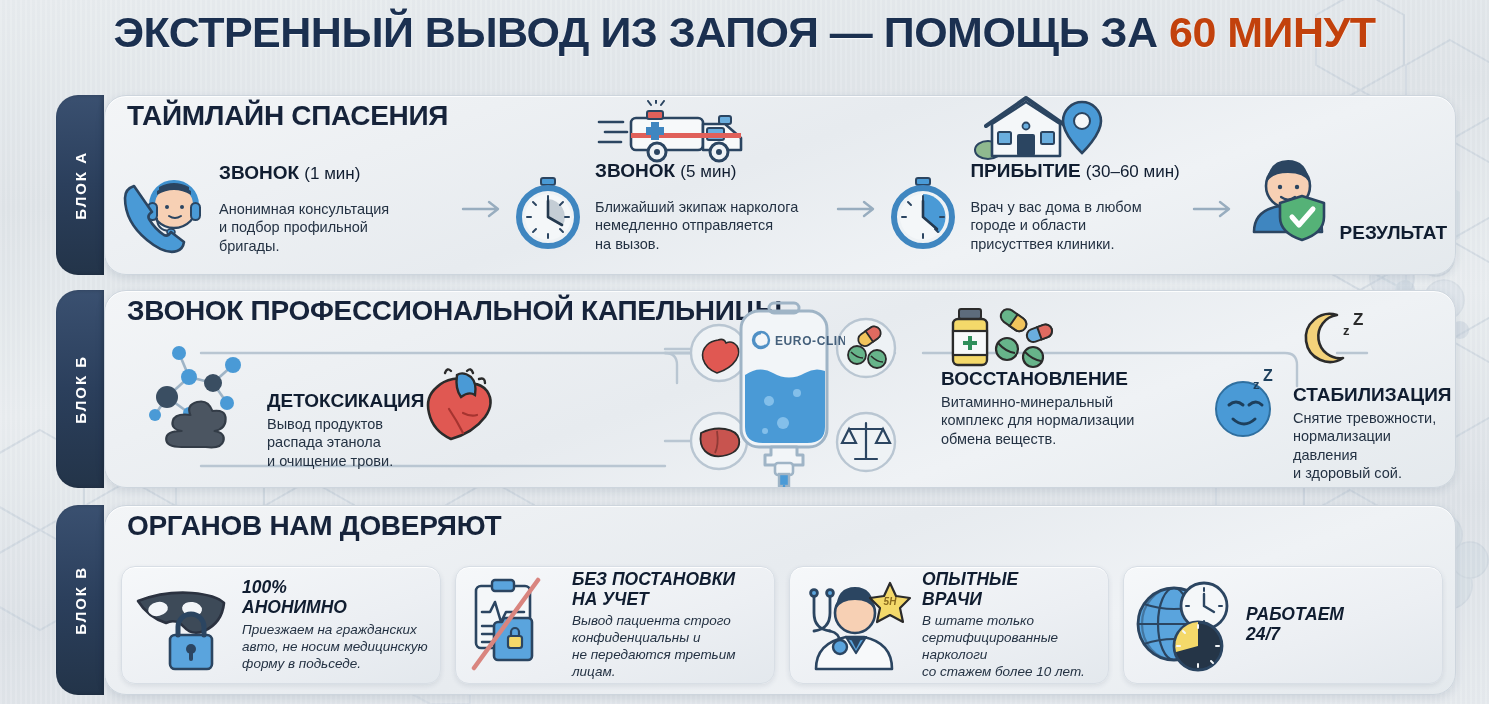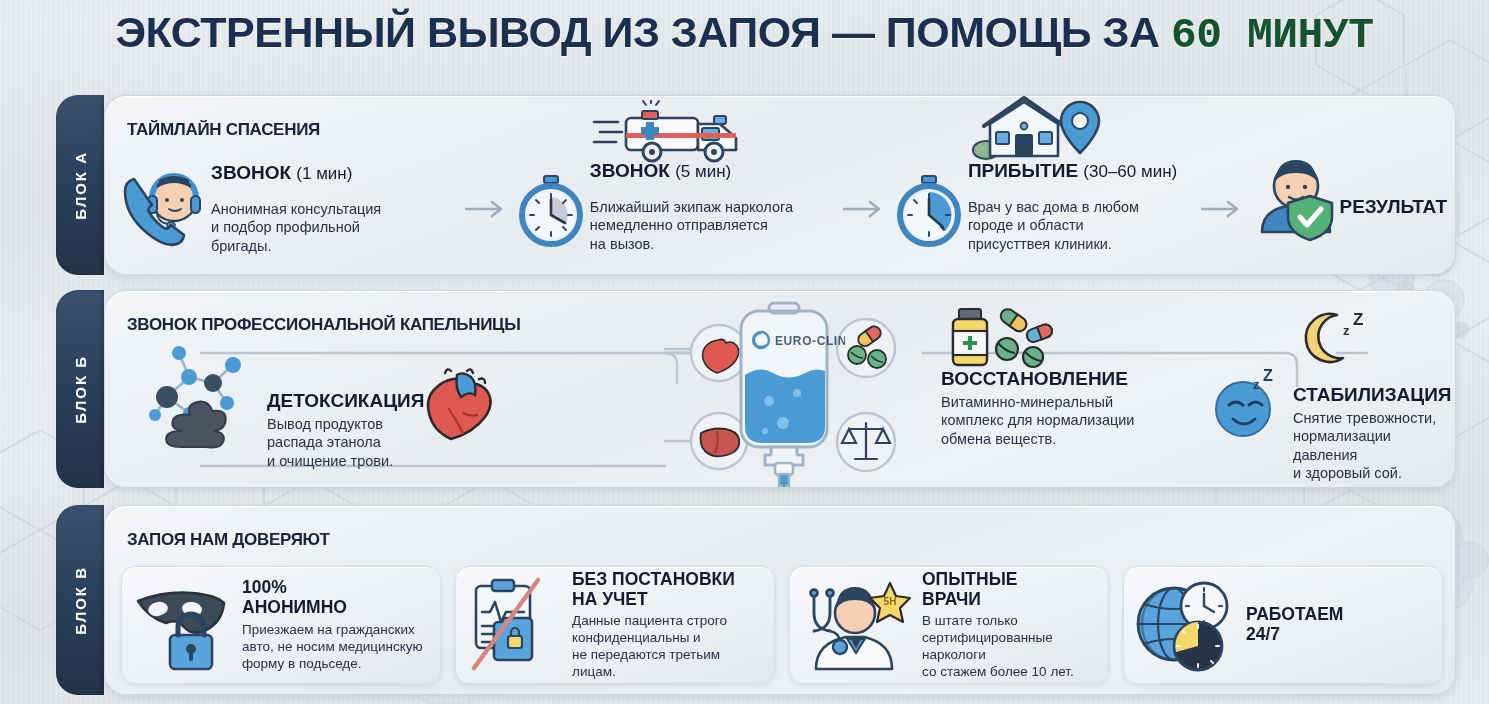--- a/index.html
+++ b/index.html
@@ -20,21 +20,21 @@
 
   
   .title {
     position: absolute; top: 8px; left: 0; right: 0;
     text-align: center;
     font-size: 43px; font-weight: bold; letter-spacing: -0.5px;
     color: #1b3050;
     white-space: nowrap;
     text-shadow: 0 1px 1px rgba(255,255,255,.7);
   }
-  .title .hl { color: #14532d; font-family: Liberation Mono, monospace; }
+  .title .hl { color: #c2410c; }
 
   
   .block { position: absolute; display: flex; align-items: stretch; }
   .tab {
     width: 48px; border-radius: 22px 0 0 22px;
     background: linear-gradient(180deg, #3a5070 0%, #2b3f5c 50%, #233449 100%);
     display: flex; align-items: center; justify-content: center;
     box-shadow: inset -2px 0 4px rgba(0,0,0,.2);
     flex: 0 0 48px;
   }
@@ -43,47 +43,47 @@
     color: #fff; font-weight: bold; font-size: 15px; letter-spacing: 2px;
   }
   .panel {
     flex: 1; border-radius: 22px;
     background: linear-gradient(160deg, #f3f5f7 0%, #e7ebef 45%, #eff2f5 70%, #e4e9ed 100%);
     border: 1px solid #cdd5dd;
     box-shadow: 0 3px 10px rgba(40,60,90,.13), inset 0 1px 0 rgba(255,255,255,.85);
     position: relative; overflow: hidden;
   }
   .panel-title {
-    position: absolute; left: 22px; top: 24px;
-    font-size: 17px; font-weight: bold; color: #16233a; letter-spacing: -0.3px;
+    position: absolute; left: 22px; top: 4px;
+    font-size: 28px; font-weight: bold; color: #16233a; letter-spacing: -0.3px;
     white-space: nowrap;
   }
 
   
   #block-a { left: 56px; top: 95px; width: 1400px; height: 180px; }
   .tl-row { position: absolute; left: 14px; right: 8px; top: 52px; height: 122px;
             display: flex; align-items: flex-start; }
-  .tl-step { display: flex; align-items: center; }
+  .tl-step { display: flex; align-items: flex-end; gap: 8px; }
   .tl-text { padding-top: 14px; }
   .tl-head { font-size: 19px; font-weight: bold; color: #101d30; white-space: nowrap; }
   .tl-head .sub { font-weight: normal; font-size: 17px; }
   .tl-desc { font-size: 14.5px; line-height: 1.27; color: #243243; margin-top: 16px; }
   .tl-arrow { align-self: center; margin: 0 4px; flex: 0 0 auto; }
 
   
   #block-b { left: 56px; top: 290px; width: 1400px; height: 198px; }
   .b-inner { position: absolute; inset: 0; }
   .b-item { position: absolute; display: flex; align-items: flex-start; gap: 10px; }
   .b-head { font-size: 19px; font-weight: bold; color: #101d30; line-height: 1.1; }
   .b-desc { font-size: 14.5px; line-height: 1.27; color: #243243; margin-top: 3px; }
 
   
   #block-c { left: 56px; top: 505px; width: 1400px; height: 190px; }
   .c-cards { position: absolute; left: 16px; right: 12px; top: 60px; height: 118px;
-             display: flex; gap: 14px; }
+             display: flex; gap: 14px; font-style: italic; }
   .c-card {
     flex: 1; border-radius: 14px;
     background: linear-gradient(160deg, #f6f8fa 0%, #eceff3 60%, #e3e8ed 100%);
     border: 1px solid #d8dee5;
     box-shadow: 0 2px 5px rgba(40,60,90,.1), inset 0 1px 0 rgba(255,255,255,.9);
     display: flex; align-items: center; gap: 8px; padding: 6px 10px 6px 8px;
   }
   .c-head { font-size: 17.5px; font-weight: bold; color: #101d30; line-height: 1.12; }
   .c-desc { font-size: 13.5px; line-height: 1.26; color: #243243; margin-top: 3px; }
   .ico { flex: 0 0 auto; display: block; }
@@ -473,21 +473,21 @@
     </div>
 
   </div>
 </div>
 
 <div class="block" id="block-c">
   <div class="tab">
     <span>БЛОК В</span>
   </div>
   <div class="panel">
-    <div class="panel-title">ЗАПОЯ НАМ ДОВЕРЯЮТ</div>
+    <div class="panel-title">ОРГАНОВ НАМ ДОВЕРЯЮТ</div>
 
     <div class="c-cards">
 
       <div class="c-card">
         <svg class="ico" width="104" height="96" viewBox="0 0 104 96">
           <path d="M8 24 q26 -10 54 -8 q24 2 32 10 q-2 20 -20 28 q-12 5 -20 -4 q-8 -9 -18 -4 q-18 -6 -28 -22 z" fill="#3d4a58" stroke="#2b3240" stroke-width="2.6" stroke-linejoin="round"></path>
           <ellipse cx="28" cy="32" rx="10" ry="7" fill="#f2f5f8" transform="rotate(-12 28 32)"></ellipse>
           <ellipse cx="62" cy="32" rx="10" ry="7" fill="#f2f5f8" transform="rotate(8 62 32)"></ellipse>
           <rect x="40" y="58" width="42" height="34" rx="5" fill="#5aa4dd" stroke="#2b4561" stroke-width="2.6"></rect>
           <path d="M48 58 v-8 a13 13 0 0 1 26 0 v8" fill="none" stroke="#2b4561" stroke-width="5" stroke-linecap="round"></path>
@@ -514,21 +514,21 @@
               <line x1="18" y1="66" x2="44" y2="66"></line>
           </g>
           <path d="M40 42 h24 a4 4 0 0 1 4 4 v34 a4 4 0 0 1 -4 4 H34 a4 4 0 0 1 -4 -4 V50 a4 4 0 0 1 4 -4 h4 z" fill="#5aa4dd" stroke="#2b4561" stroke-width="2.6" stroke-linejoin="round"></path>
           <rect x="44" y="60" width="14" height="12" rx="2.5" fill="#f4d96a" stroke="#2b4561" stroke-width="2.2"></rect>
           <path d="M47 60 v-4 a4 4 0 0 1 8 0 v4" fill="none" stroke="#2b4561" stroke-width="2.2"></path>
           <line x1="10" y1="92" x2="74" y2="4" stroke="#d9857f" stroke-width="4.5" stroke-linecap="round"></line>
         </svg>
         <div>
           <div class="c-head" style="white-space:pre-line">БЕЗ ПОСТАНОВКИ
 НА УЧЕТ</div>
-          <div class="c-desc" style="white-space:pre-line">Данные пациента строго
+          <div class="c-desc" style="white-space:pre-line">Вывод пациента строго
 конфиденциальны и
 не передаются третьим лицам.</div>
         </div>
       </div>
 
       <div class="c-card">
         <svg class="ico" width="116" height="100" viewBox="0 0 116 100">
           <path d="M18 94 q0 -26 30 -32 h18 q28 6 28 32 z" fill="#f7f9fa" stroke="#2b4561" stroke-width="2.6" stroke-linejoin="round"></path>
           <path d="M48 62 l10 16 l10 -16 q-10 6 -20 0 z" fill="#5aa4dd" stroke="#2b4561" stroke-width="2.2" stroke-linejoin="round"></path>
           <path d="M52 62 l6 12 l6 -12 z" fill="#2b4561"></path>

